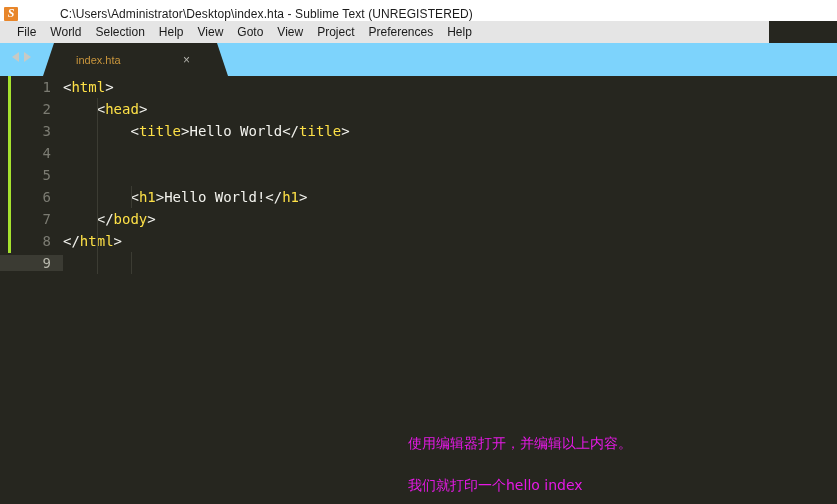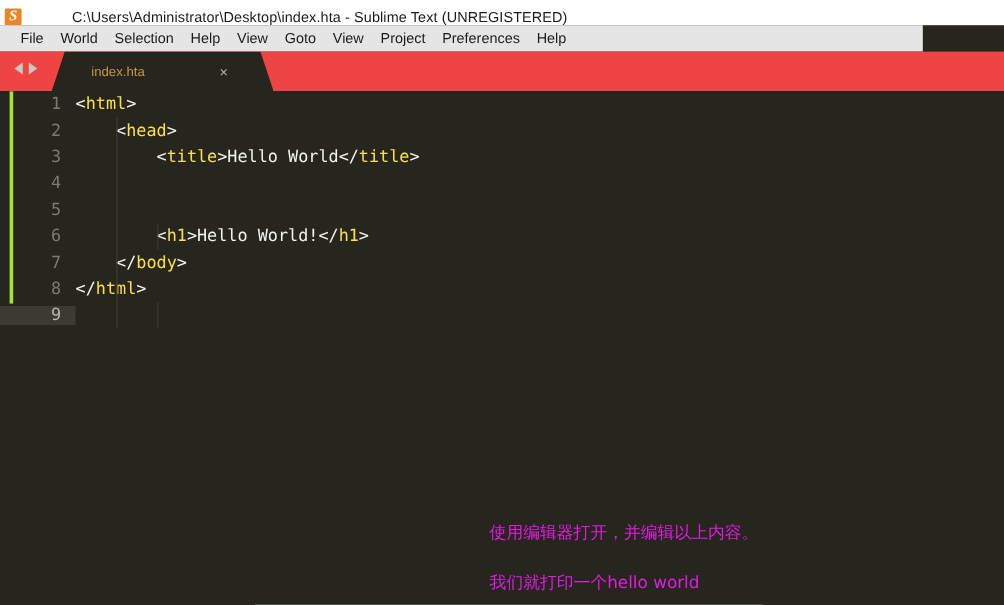--- a/index.html
+++ b/index.html
@@ -83,21 +83,21 @@
     white-space: nowrap;
     cursor: default;
   }
 
   
   .tab-bar {
     position: absolute;
     left: 0; top: 43px;
     width: 837px;
     height: 33px;
-    background: #ef4444;
+    background: #7dd3fc;
   }
   .tab-nav {
     position: absolute;
     left: 12px; top: 9px;
     display: flex;
     gap: 5px;
     align-items: center;
   }
   .nav-arrow {
     width: 0; height: 0;
@@ -276,19 +276,19 @@
           <div class="gutter">8</div>
           <div class="code-text"><span class="punct">&lt;/</span><span class="tag">html</span><span class="punct">&gt;</span></div>
         </div>
         <div class="code-line active">
           <div class="gutter">9</div>
           <div class="code-text">&nbsp;</div>
         </div>
       </div>
 
     <div class="annotation" id="ann-0">使用编辑器打开，并编辑以上内容。</div>
-    <div class="annotation" id="ann-1">我们就打印一个hello world</div>
+    <div class="annotation" id="ann-1">我们就打印一个hello index</div>
   <div class="indent-guide" style="left: 97px; top: 22px; height: 176px;"></div>
       <div class="indent-guide" style="left: 131px; top: 110px; height: 22px;"></div>
       <div class="indent-guide" style="left: 131px; top: 176px; height: 22px;"></div>
     </div>
 
 </div>
 
 </body></html>

